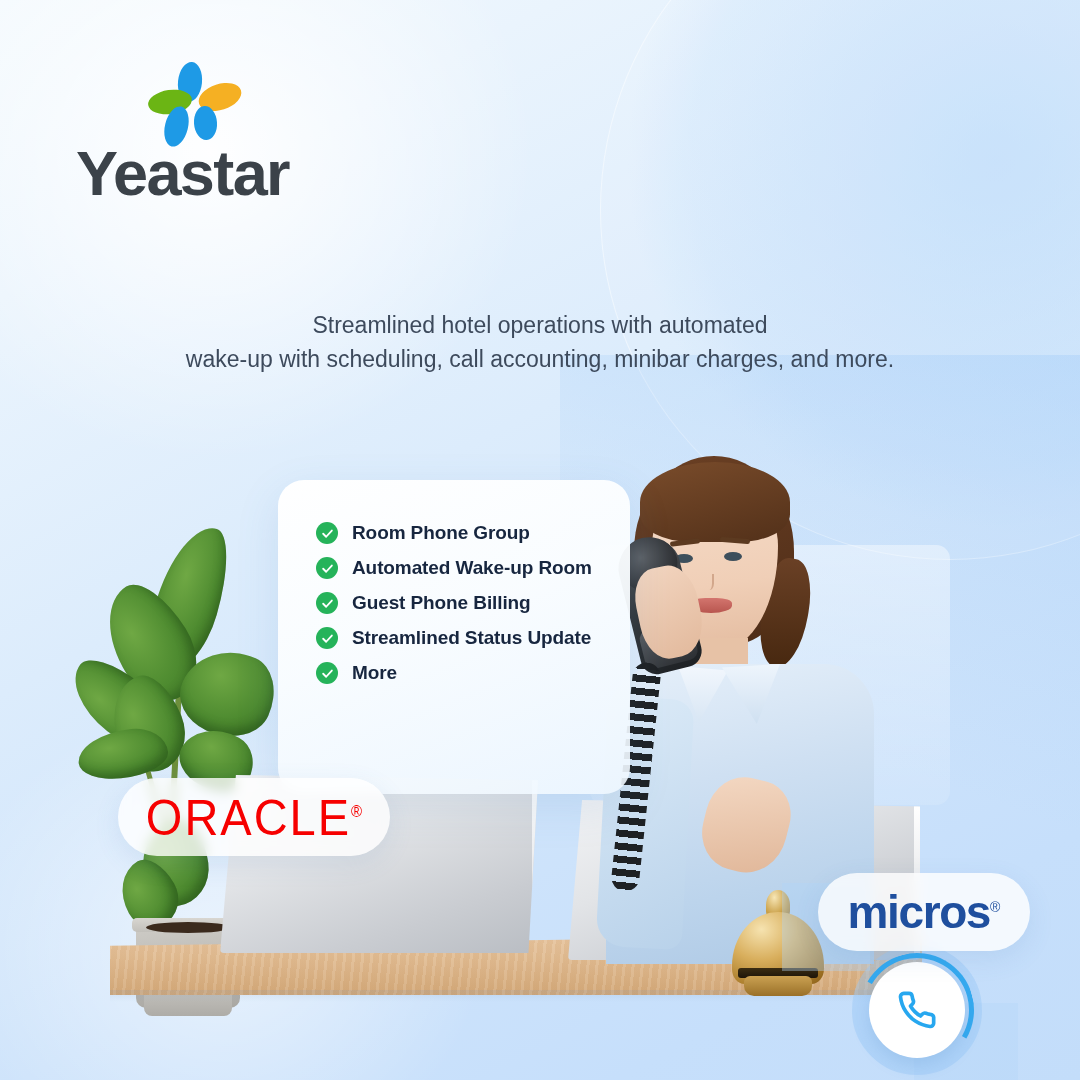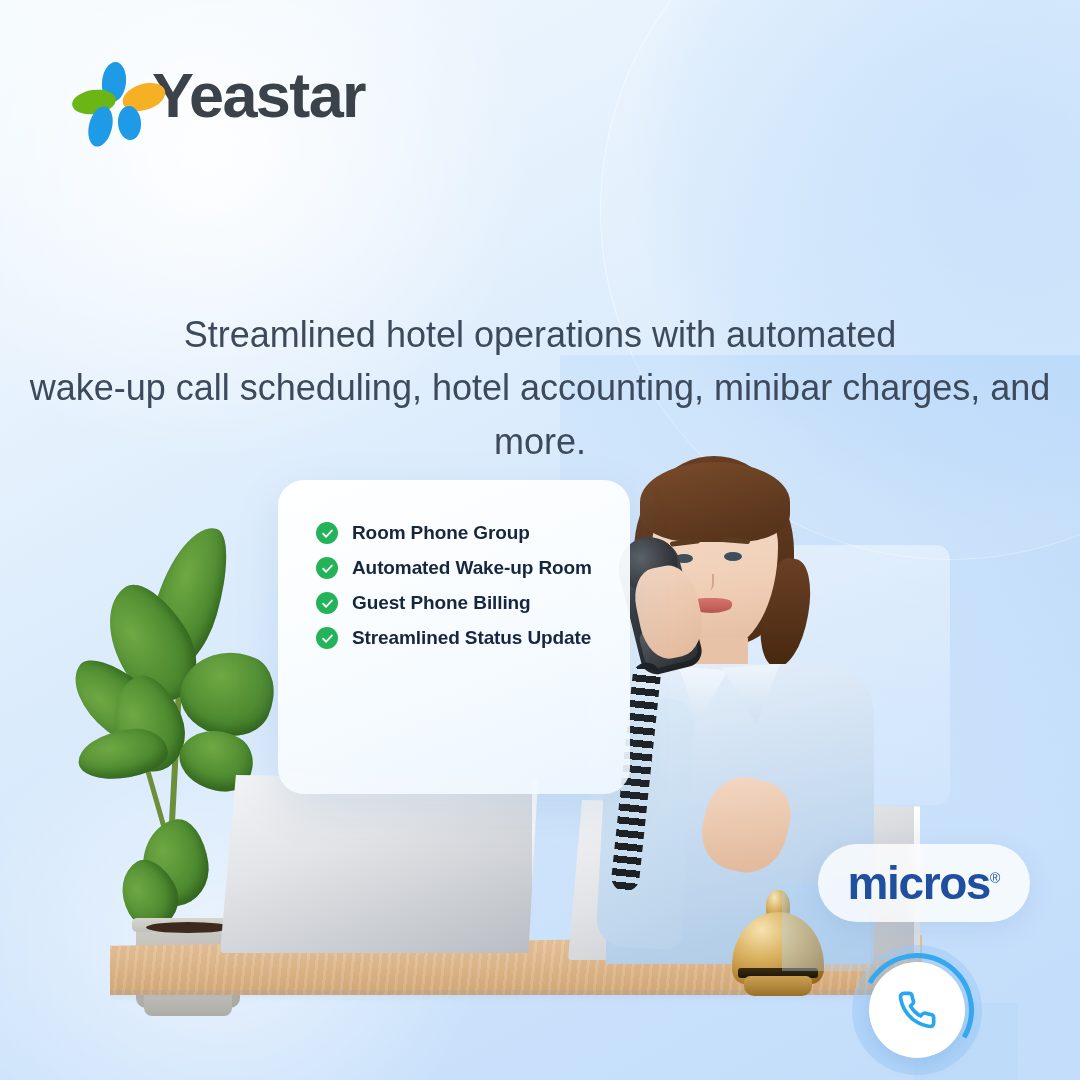--- a/index.html
+++ b/index.html
@@ -60,21 +60,21 @@
   }
   .soft-bl {
     position:absolute; left:-160px; bottom:-200px;
     width:760px; height:680px; border-radius:50%;
     background:radial-gradient(closest-side, rgba(255,255,255,.55), rgba(255,255,255,0) 70%);
   }
 
   
   .logo-wrap {
     position:absolute; left:76px; top:62px;
-    display:flex; align-items:center; gap:14px;
+    display:flex; align-items:center; gap:14px;flex-direction:column;
   }
   .logo-mark { position:relative; width:62px; height:66px; }
   .petal { position:absolute; border-radius:50%; }
   .p-top    { width:24px; height:40px; left:26px; top:0px;   background:#1e9ae6; transform:rotate(6deg); }
   .p-right  { width:44px; height:26px; left:46px; top:22px;  background:#f5b023; transform:rotate(-18deg); }
   .p-left   { width:44px; height:24px; left:-4px; top:28px;  background:#6bb514; transform:rotate(-8deg); }
   .p-bl     { width:23px; height:41px; left:13px; top:44px;  background:#1e9ae6; transform:rotate(14deg); }
   .p-br     { width:23px; height:34px; left:42px; top:44px;  background:#1e9ae6; transform:rotate(-4deg); }
   .logo-text {
     font-size:63px; font-weight:700; letter-spacing:-1.6px;
@@ -83,21 +83,21 @@
 
   .page-title {
     position:absolute; left:0; right:0; top:196px;
     text-align:center;
     font-size:68px; font-weight:700; letter-spacing:-1.2px;
     color:#10203c;
   }
   .subtitle {
     position:absolute; left:0; right:0; top:308px;
     text-align:center;
-    font-size:36px; font-weight:400; line-height:1.48;
+    font-size:23px; font-weight:400; line-height:1.48;
     color:#3d4a5c;
   }
   .subtitle .line { display:block; }
 
   
   .scene { position:absolute; left:0; top:430px; width:1080px; height:650px; }
 
   
   .panel-soft {
     position:absolute; left:590px; top:115px; width:360px; height:260px;
@@ -330,21 +330,21 @@
     box-shadow:0 8px 26px rgba(70,120,180,.12);
   }
   .pill-oracle { left:118px; top:348px; width:272px; height:78px; }
   .oracle-text {
     font-size:47px; font-weight:400; letter-spacing:2px;
     color:#f60000; line-height:1;
     font-family:"Liberation Sans", sans-serif;
     transform:scaleY(1.06);
   }
   .reg { font-size:15px; vertical-align:super; letter-spacing:0; }
-  .pill-micros { left:818px; top:414px; width:212px; height:78px; }
+  .pill-micros { left:818px; top:443px; width:212px; height:78px; }
   .micros-text {
     font-size:46px; font-weight:700; letter-spacing:-1.4px;
     color:#1f4f9e; line-height:1;
   }
   .micros-text .reg { color:#1f4f9e; font-size:14px; font-weight:400; }
 </style>
 </head>
 <body>
 
 <div class="canvas">
@@ -363,21 +363,21 @@
       <span class="petal p-left"></span>
       <span class="petal p-bl"></span>
       <span class="petal p-br"></span>
     </div>
     <div class="logo-text">Yeastar</div>
   </div>
 
 
   <div class="subtitle">
     <span class="line">Streamlined hotel operations with automated</span>
-    <span class="line">wake-up call scheduling, hotel accounting, minibar charges, and more.</span>
+    <span class="line">wake-up with scheduling, call accounting, minibar charges, and more.</span>
   </div>
 
   <div class="scene">
 
     <div class="panel-soft"></div>
 
     <div class="plant">
       <div class="stem" style="left:96px; top:70px; width:6px; height:330px; transform:rotate(3deg);"></div>
       <div class="stem" style="left:78px; top:196px; width:5px; height:150px; transform:rotate(-16deg);"></div>
       <div class="leaf" style="left:82px;  top:-6px;  width:62px;  height:150px; transform:rotate(16deg);"></div>
@@ -479,22 +479,33 @@
           <span class="feature-label">Guest Phone Billing</span>
         </li>
         <li class="feature-item">
           <span class="check">
             <svg viewBox="0 0 24 24" fill="none" stroke="#ffffff" stroke-width="3.4" stroke-linecap="round" stroke-linejoin="round" aria-hidden="true">
               <polyline points="4 12.5 9.5 18 20 6.5"></polyline>
             </svg>
           </span>
           <span class="feature-label">Streamlined Status Update</span>
         </li>
+        <li class="feature-item">
+          <span class="check">
+            <svg viewBox="0 0 24 24" fill="none" stroke="#ffffff" stroke-width="3.4" stroke-linecap="round" stroke-linejoin="round" aria-hidden="true">
+              <polyline points="4 12.5 9.5 18 20 6.5"></polyline>
+            </svg>
+          </span>
+          <span class="feature-label">More</span>
+        </li>
       </ul>
     </div>
 
+    <div class="pill pill-oracle">
+      <span class="oracle-text"><span>ORACLE</span><sup class="reg">®</sup></span>
+    </div>
 
     <div class="pill pill-micros">
       <span class="micros-text"><span>micros</span><sup class="reg">®</sup></span>
     </div>
 
   </div>
 </div>
 
 </body></html>

